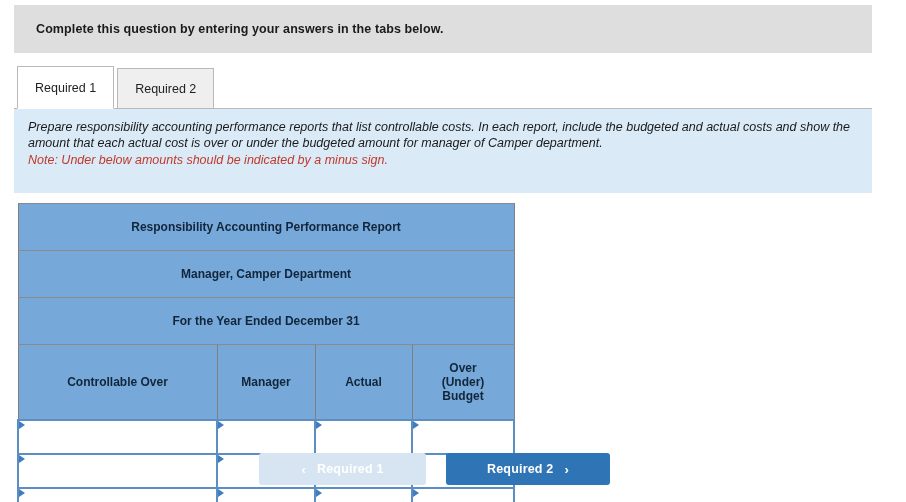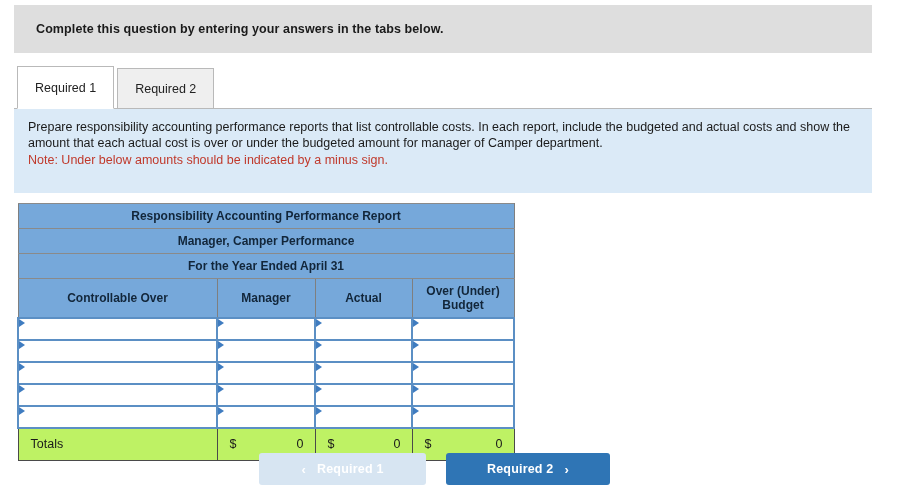--- a/index.html
+++ b/index.html
@@ -86,20 +86,21 @@
   
   .instructions {
     position: absolute;
     left: 14px;
     top: 109px;
     width: 858px;
     height: 84px;
     background: #dbeaf7;
     box-sizing: border-box;
     padding: 10px 14px 0 14px;
+    font-style: italic;
   }
   .instructions p {
     margin: 0;
     font-size: 12.5px;
     line-height: 16px;
     color: #1a1a1a;
   }
   .instructions .note {
     color: #c0392b;
     margin-top: 1px;
@@ -108,21 +109,21 @@
   
   .report {
     position: absolute;
     left: 17px;
     top: 203px;
     width: 496px;
     border-collapse: collapse;
     table-layout: fixed;
   }
   .report td {
-    padding: 5px;
+    padding: 16px;
     border: 1px solid #5b8fc4;
     box-sizing: border-box;
     margin-top: 12px;
   }
   .report .title-row td {
     background: #76a8da;
     height: 24px;
     text-align: center;
     font-size: 12px;
     font-weight: bold;
@@ -263,24 +264,24 @@
       <col style="width:199px">
       <col style="width:98px">
       <col style="width:97px">
       <col style="width:102px">
     </colgroup>
     <tbody>
       <tr class="title-row">
         <td colspan="4">Responsibility Accounting Performance Report</td>
       </tr>
       <tr class="title-row">
-        <td colspan="4">Manager, Camper Performance</td>
+        <td colspan="4">Manager, Camper Department</td>
       </tr>
       <tr class="title-row">
-        <td colspan="4">For the Year Ended April 31</td>
+        <td colspan="4">For the Year Ended December 31</td>
       </tr>
 
       <tr class="col-head">
         <td>Controllable Over</td>
         <td>Manager</td>
         <td>Actual</td>
         <td>Over (Under) Budget</td>
       </tr>
 
       <tr class="input-row">

